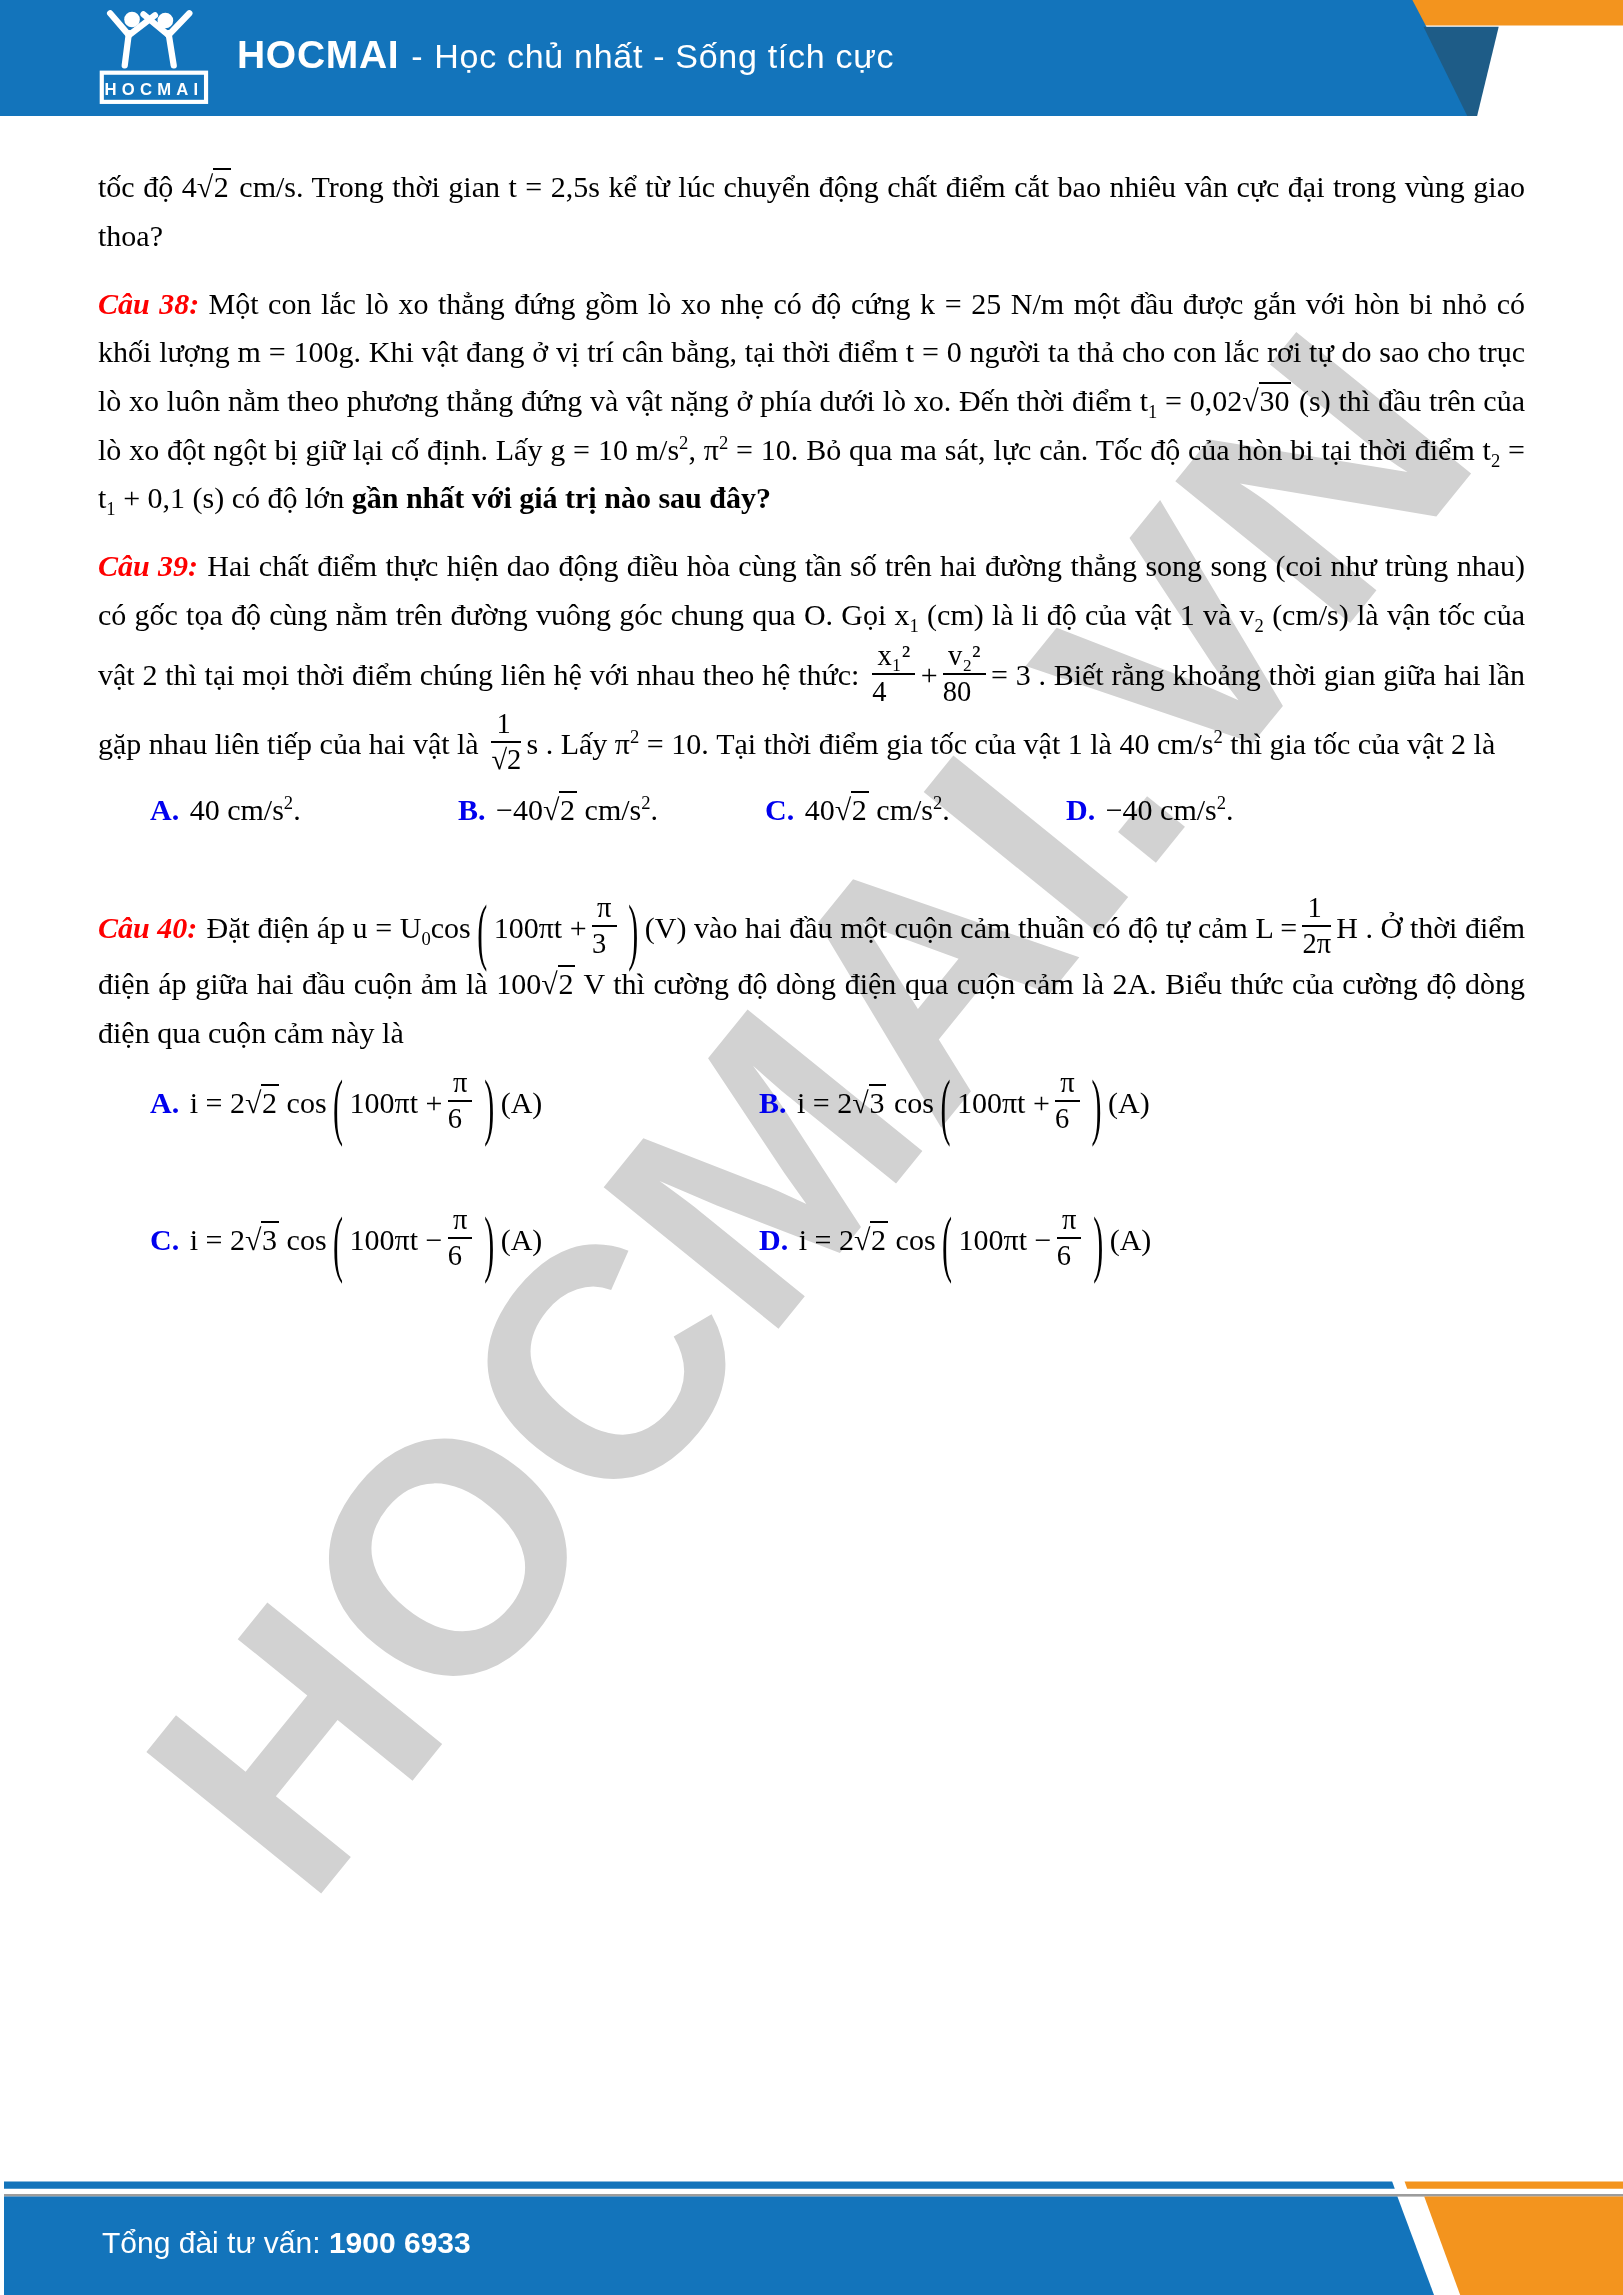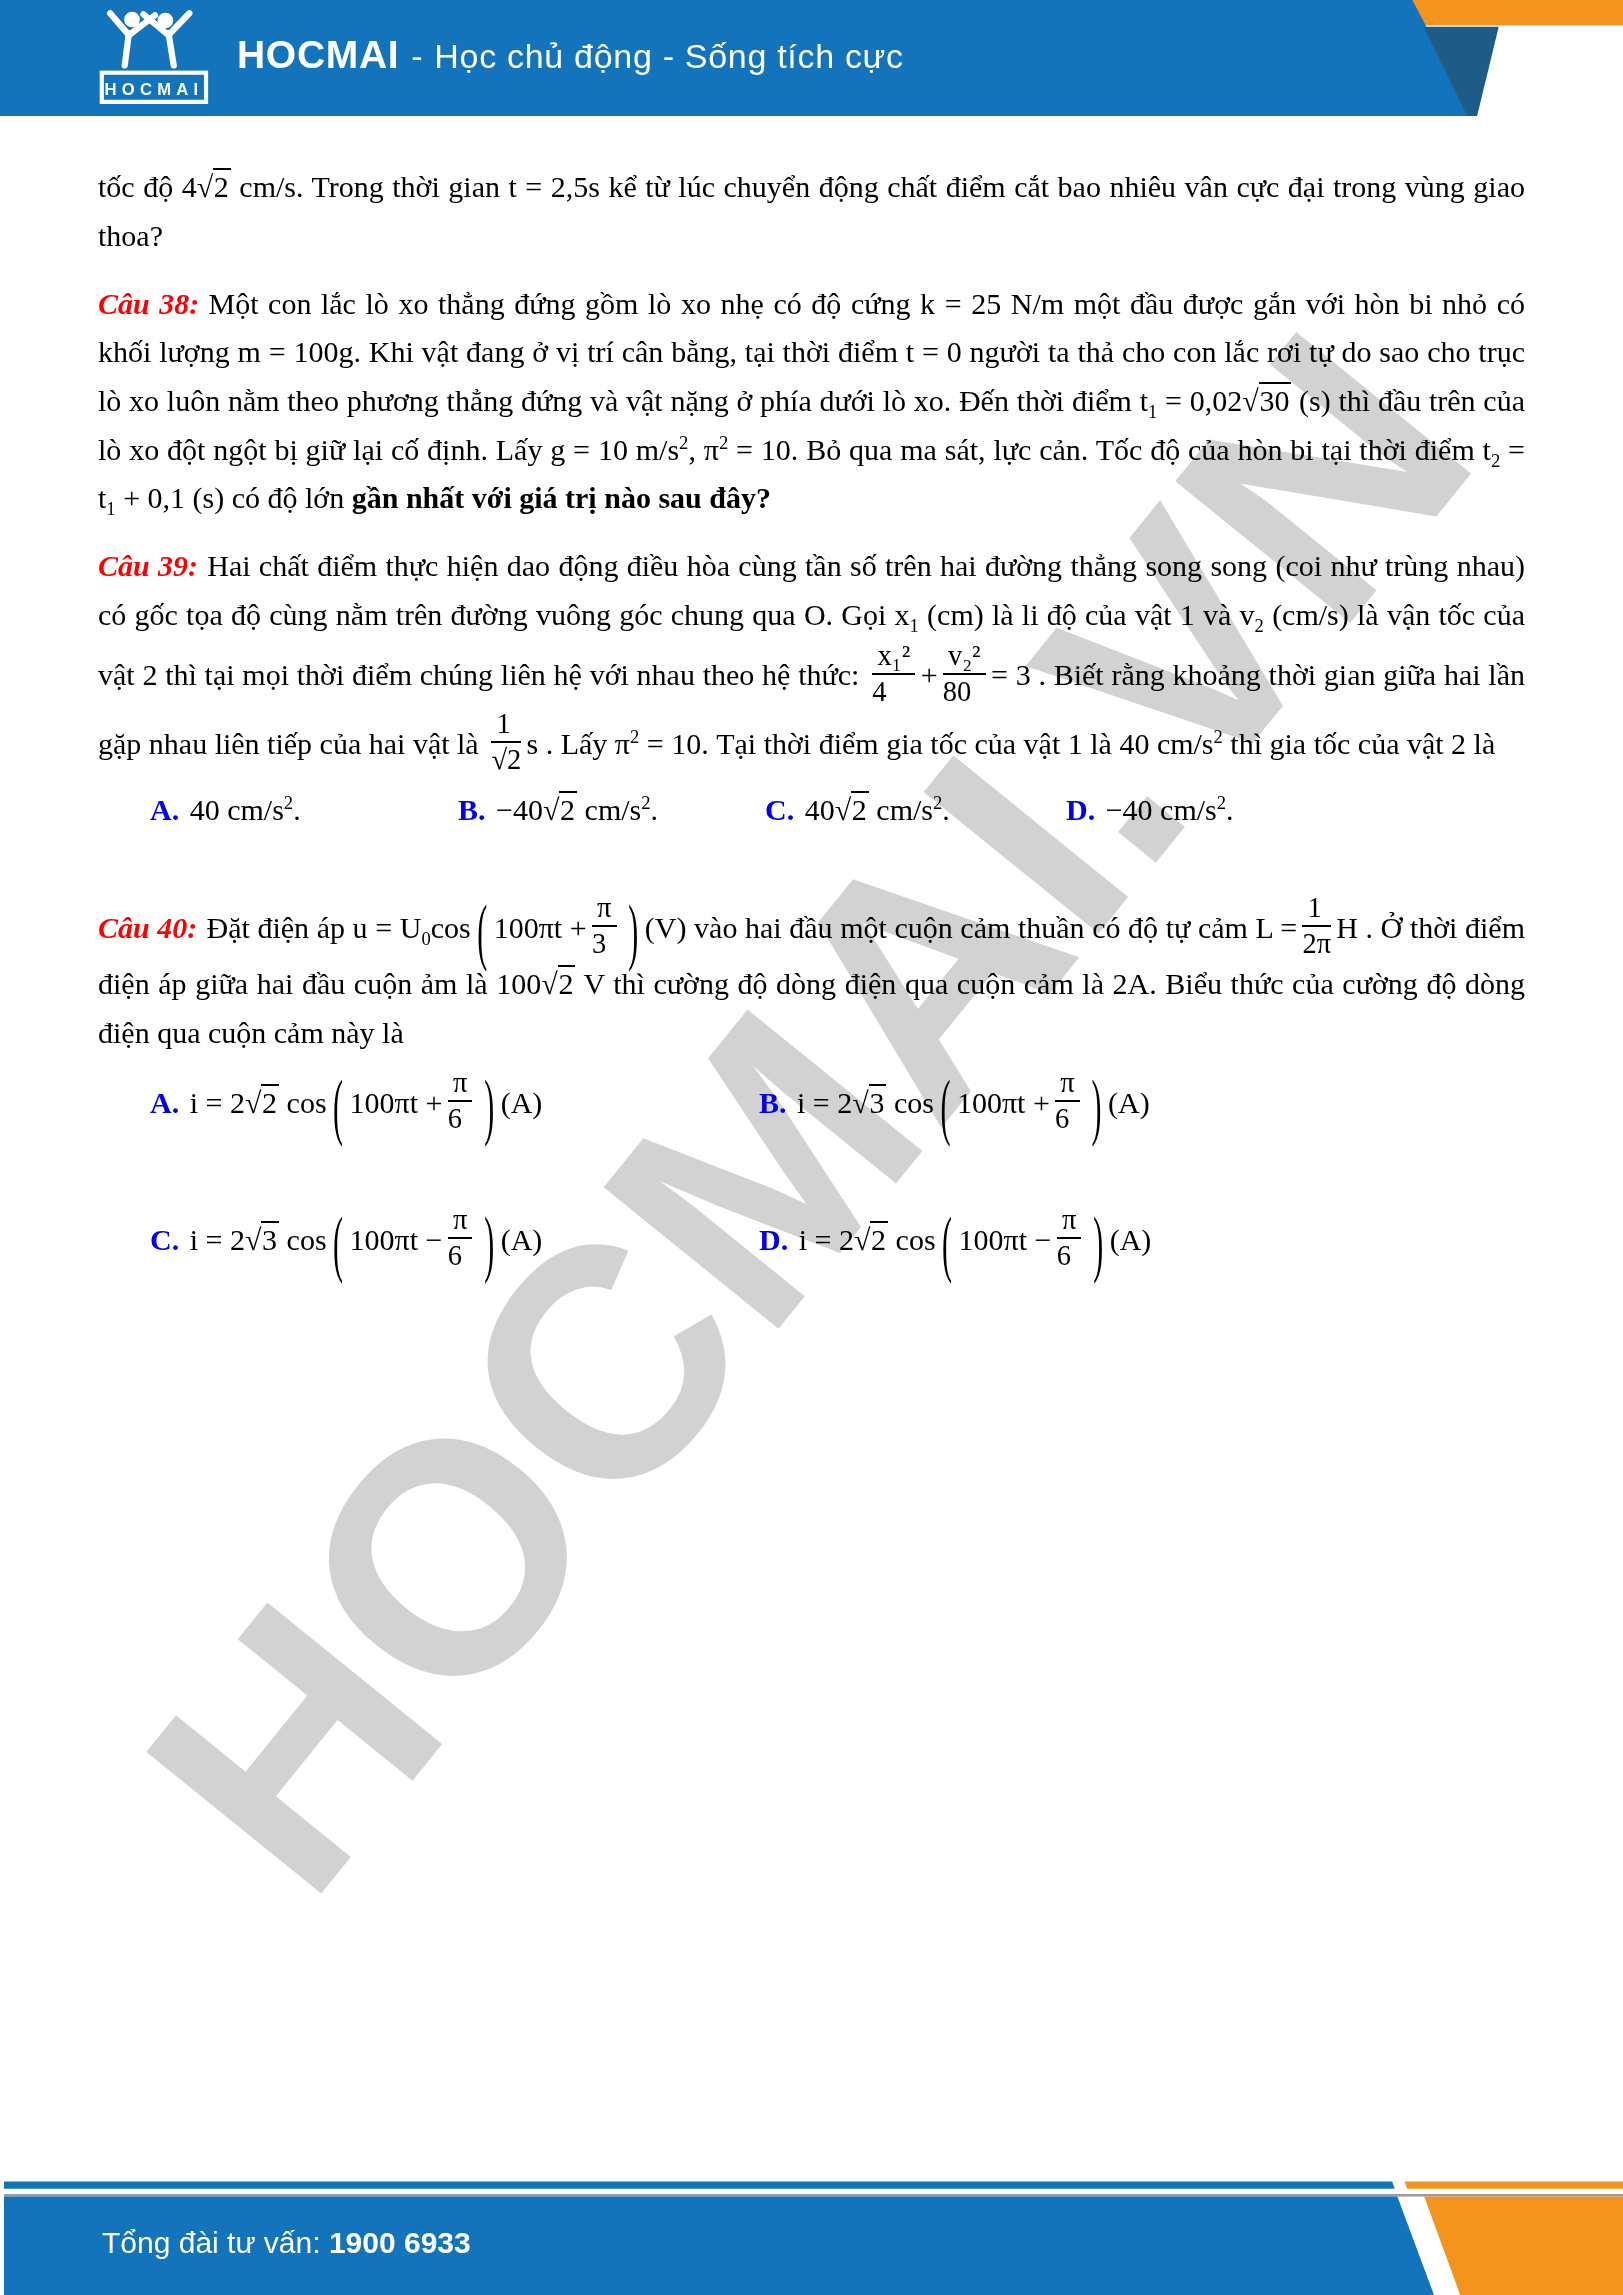--- a/index.html
+++ b/index.html
@@ -89,21 +89,21 @@
         <line x1="68" y1="25" x2="73" y2="56"></line>
       </g>
       <circle cx="33" cy="12" r="7.5" fill="#fff"></circle>
       <circle cx="65" cy="13" r="7.5" fill="#fff"></circle>
       <rect x="4" y="63" width="100" height="28" fill="none" stroke="#fff" stroke-width="4"></rect>
       <text x="54" y="84" text-anchor="middle" fill="#fff" font-family="Liberation Sans, sans-serif" font-weight="bold" font-size="16" letter-spacing="5">HOCMAI</text>
     </svg>
     <div class="brandline">
       <span class="brand">HOCMAI</span>
       <span class="brand-sep">-</span>
-      <span class="tagline">Học chủ động - Sống tích cực</span>
+      <span class="tagline">Học chủ nhất - Sống tích cực</span>
     </div>
   </div>
 
   <div class="content">
 
     <p class="para">tốc độ 4<span class="sq"><span class="sign">√</span><span class="rad">2</span></span> cm/s. Trong thời gian t = 2,5s kể từ lúc chuyển động chất điểm cắt bao nhiêu vân cực đại trong vùng giao thoa?</p>
 
 
     <p class="para qpara"><span class="qlabel">Câu 38:</span><span>Một con lắc lò xo thẳng đứng gồm lò xo nhẹ có độ cứng k = 25 N/m một đầu được gắn với hòn bi nhỏ có khối lượng m = 100g. Khi vật đang ở vị trí cân bằng, tại thời điểm t = 0 người ta thả cho con lắc rơi tự do sao cho trục lò xo luôn nằm theo phương thẳng đứng và vật nặng ở phía dưới lò xo. Đến thời điểm  t<sub>1</sub> = 0,02<span class="sq"><span class="sign">√</span><span class="rad">30</span></span> (s) thì đầu trên của lò xo đột ngột bị giữ lại cố định. Lấy g = 10 m/s<sup>2</sup>, π<sup>2</sup> = 10. Bỏ qua ma sát, lực cản. Tốc độ của hòn bi tại thời điểm t<sub>2</sub> = t<sub>1</sub> + 0,1 (s) có độ lớn <b>gần nhất với giá trị nào sau đây?</b></span></p>
 

